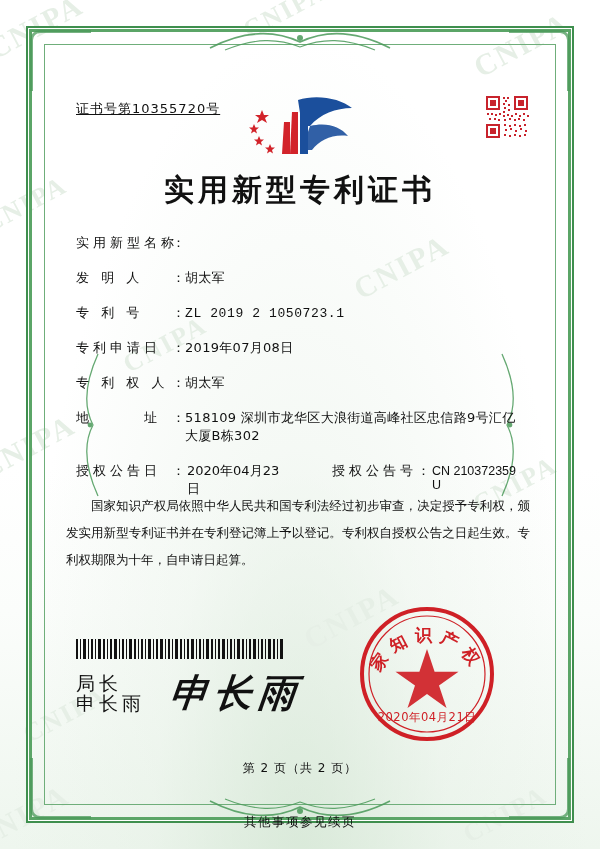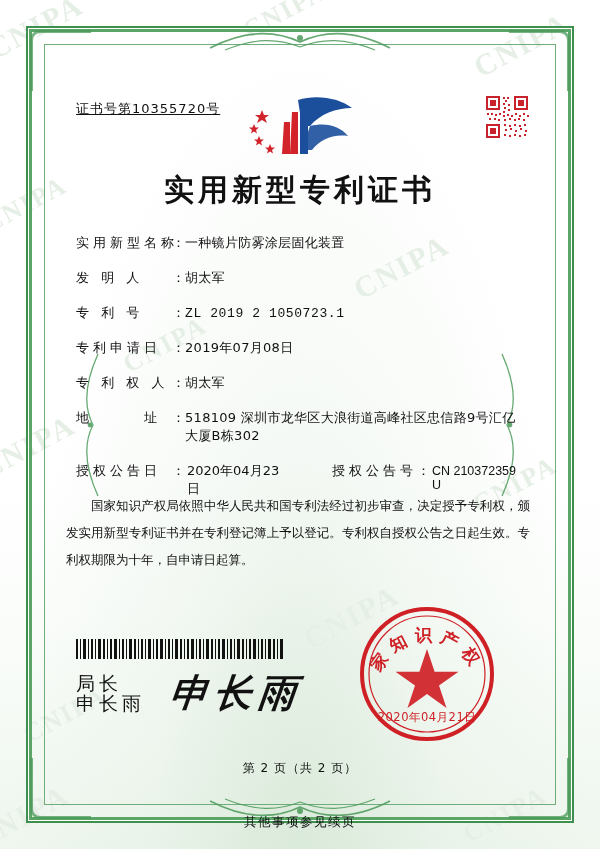--- a/index.html
+++ b/index.html
@@ -397,21 +397,20 @@
       </svg>
     </div>
 
     <div class="title">实用新型专利证书</div>
 
     <div class="fields">
 
       <div class="field-row">
         <span class="field-label">实用新型名称</span>
         <span class="field-colon">：</span>
-        <span class="field-value">一种镜片防雾涂层固化装置</span>
       </div>
 
       <div class="field-row">
         <span class="field-label">发 明 人</span>
         <span class="field-colon">：</span>
         <span class="field-value">胡太军</span>
       </div>
 
       <div class="field-row">
         <span class="field-label">专 利 号</span>

